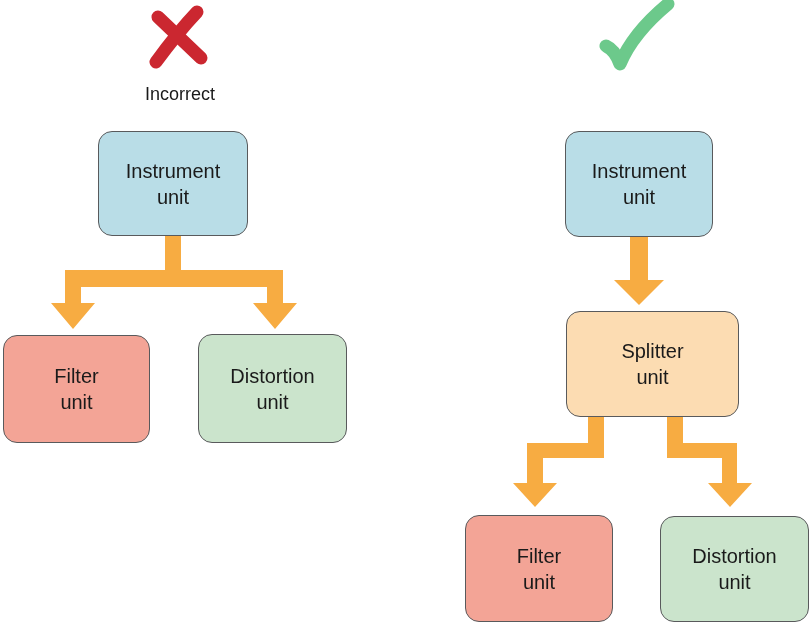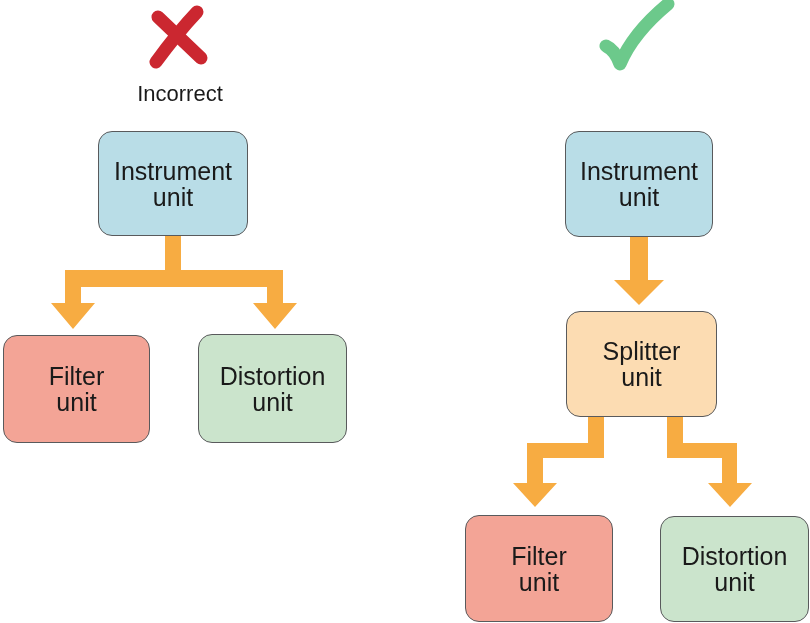--- a/index.html
+++ b/index.html
@@ -17,34 +17,34 @@
   }
   .overlay {
     position: absolute;
     left: 0; top: 0;
     width: 810px; height: 623px;
   }
   .verdict {
     position: absolute;
     width: 150px;
     text-align: center;
-    font-size: 22px;
+    font-size: 18px;
     line-height: 24px;
     white-space: nowrap;
   }
   .node {
     position: absolute;
     box-sizing: border-box;
     border: 1.5px solid;
     border-radius: 14px;
     display: flex;
     flex-direction: column;
     align-items: center;
     justify-content: center;
-    font-size: 25px;
+    font-size: 20px;
     line-height: 26px;
     text-align: center;
   }
   .mark-svg {
     position: absolute;
   }
 </style>
 </head>
 <body>
 
@@ -85,21 +85,21 @@
   <div class="node" style="left: 198px; top: 334px; width: 149px; height: 109px; background: rgb(203, 228, 204); border-color: rgb(89, 90, 92); color: rgb(26, 26, 26);">
     <span>Distortion</span>
     <span>unit</span>
   </div>
 
   <div class="node" style="left: 565px; top: 131px; width: 148px; height: 106px; background: rgb(185, 221, 231); border-color: rgb(89, 90, 92); color: rgb(26, 26, 26);">
     <span>Instrument</span>
     <span>unit</span>
   </div>
 
-  <div class="node" style="left: 566px; top: 311px; width: 151px; height: 106px; background: rgb(252, 220, 178); border-color: rgb(89, 90, 92); color: rgb(26, 26, 26);">
+  <div class="node" style="left: 566px; top: 311px; width: 173px; height: 106px; background: rgb(252, 220, 178); border-color: rgb(89, 90, 92); color: rgb(26, 26, 26);">
     <span>Splitter</span>
     <span>unit</span>
   </div>
 
   <div class="node" style="left: 465px; top: 515px; width: 148px; height: 107px; background: rgb(243, 164, 150); border-color: rgb(89, 90, 92); color: rgb(26, 26, 26);">
     <span>Filter</span>
     <span>unit</span>
   </div>
 
   <div class="node" style="left: 660px; top: 516px; width: 149px; height: 106px; background: rgb(203, 228, 204); border-color: rgb(89, 90, 92); color: rgb(26, 26, 26);">

